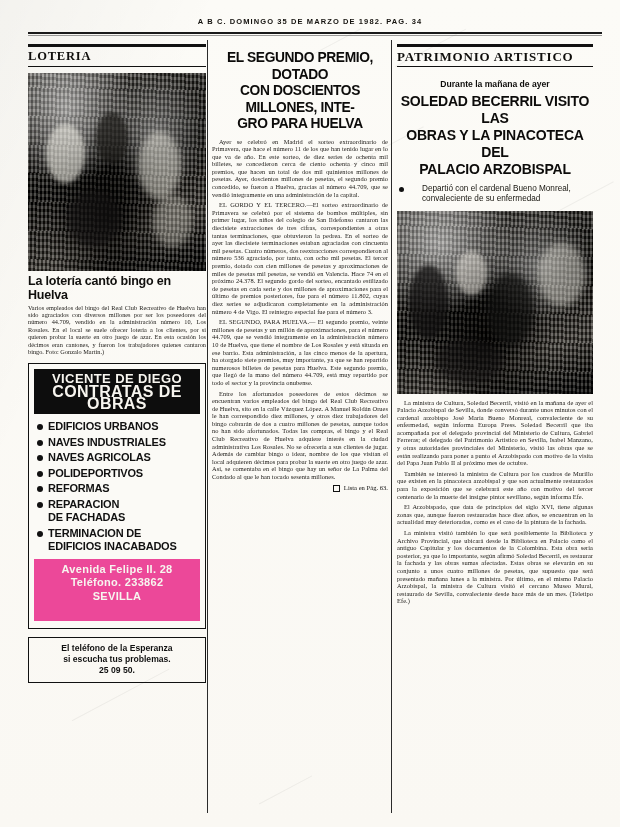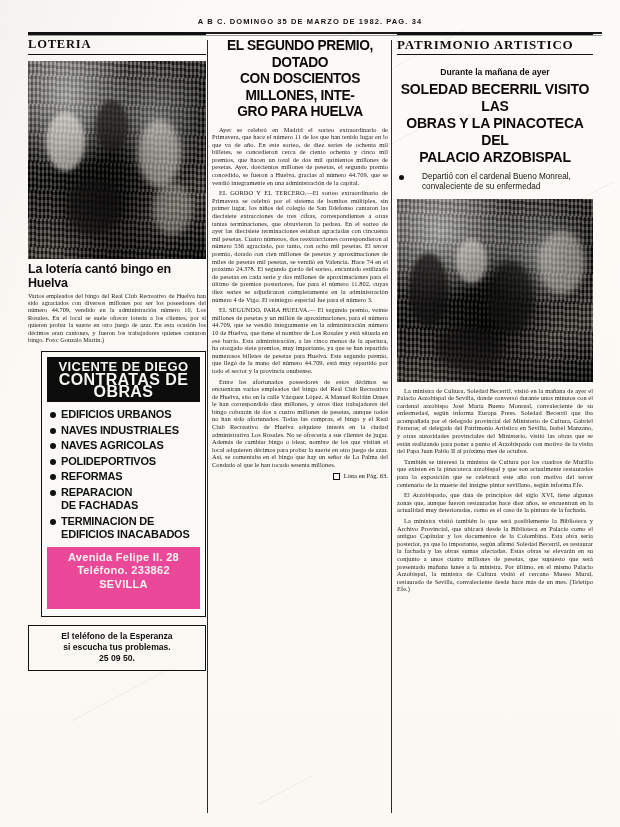--- a/index.html
+++ b/index.html
@@ -38,21 +38,21 @@
   .rule-top{
     position:absolute;left:28px;right:18px;top:32px;
     height:2px;background:#1a1a1a;
   }
   .rule-top2{
     position:absolute;left:28px;right:18px;top:35px;
     height:1px;background:#4a4a4a;opacity:.55;
   }
 
   
-  .col{position:absolute;top:32px;bottom:14px;}
+  .col{position:absolute;top:44px;bottom:14px;}
   .col-left{left:28px;width:178px;}
   .col-mid{left:212px;width:176px;}
   .col-right{left:397px;width:196px;}
 
   .vrule{position:absolute;top:40px;bottom:14px;width:1px;background:#2b2b2b;}
   .vrule.a{left:207px;}
   .vrule.b{left:391px;}
 
   
   .kicker-wrap{position:relative;}
@@ -166,21 +166,20 @@
     width:5px;height:5px;border-radius:50%;background:#111;
     flex:0 0 auto;margin-top:3px;
   }
 
   
   .ad{
     border:1.5px solid #111;
     margin-top:8px;
     padding:5px 5px 7px 5px;
     background:#fbfaf6;
-    margin-left:13px;
   }
   .ad-band{
     background:#0d0d0d;color:#f7f5ef;
     text-align:center;
     font-family:"Liberation Sans", sans-serif;
     font-weight:bold;
     padding:3px 2px 4px 2px;
   }
   .ad-band .l1{font-size:13px;line-height:14px;letter-spacing:.4px;}
   .ad-band .l2{font-size:16px;line-height:12px;letter-spacing:.4px;}

